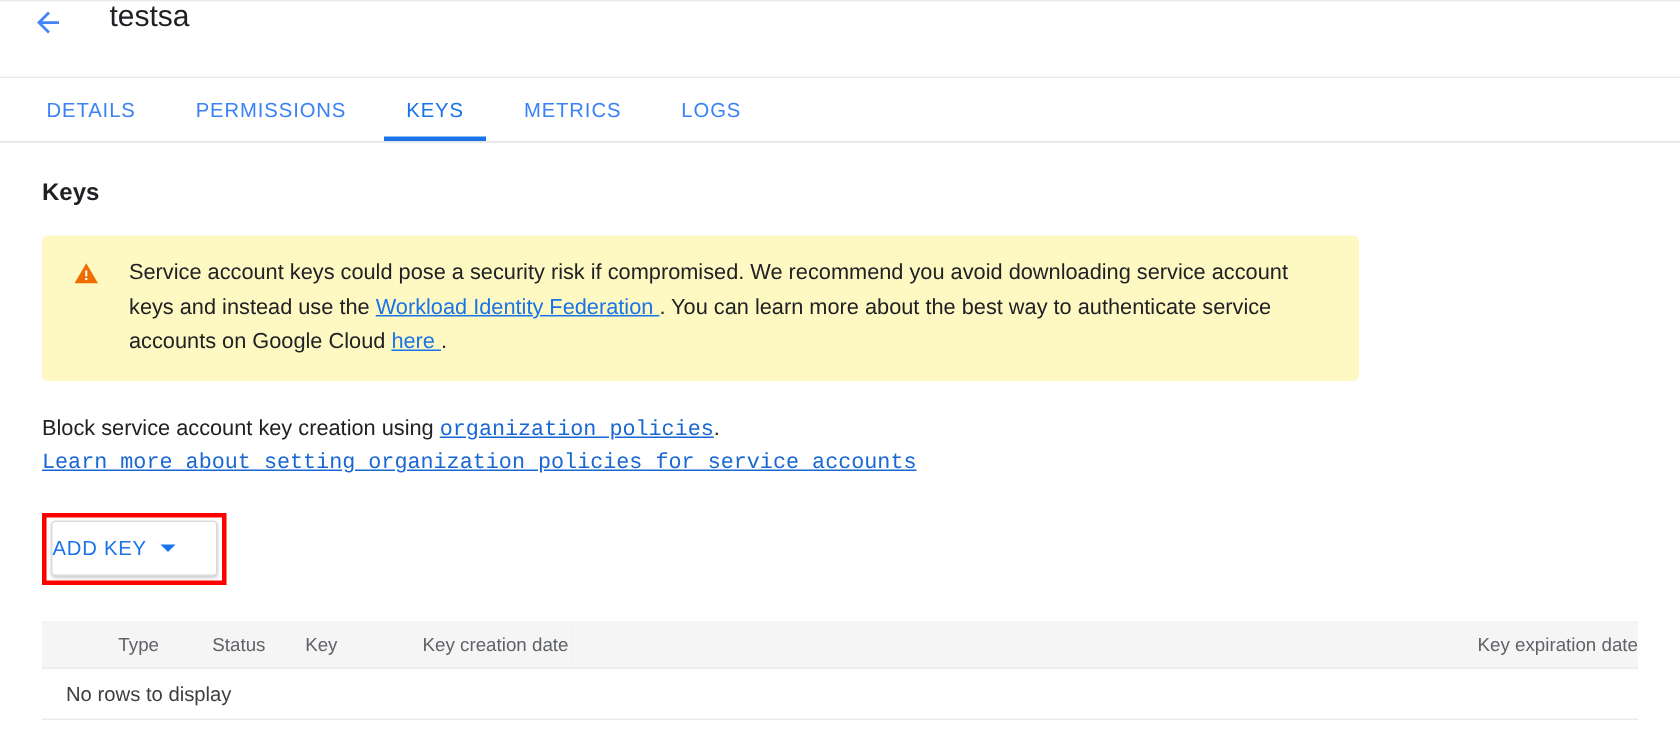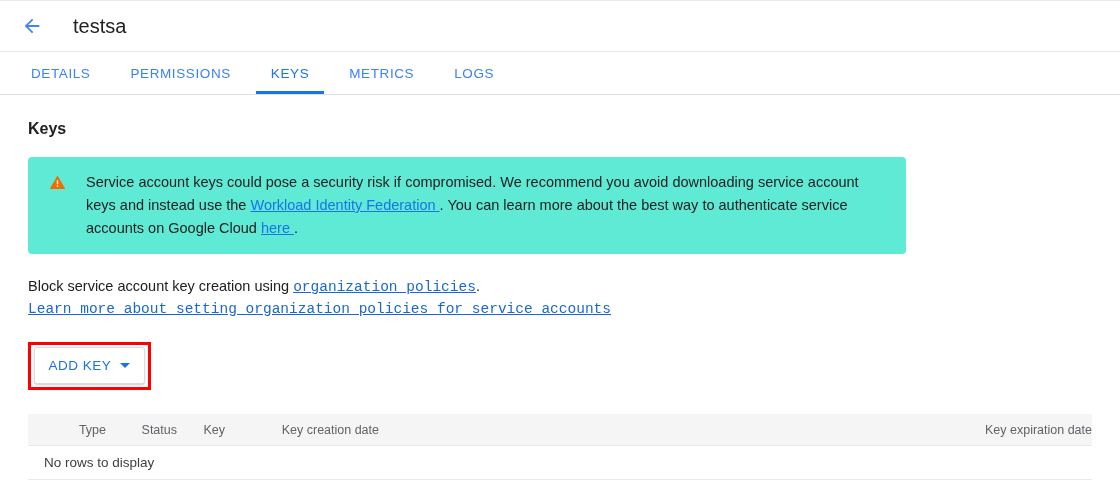--- a/index.html
+++ b/index.html
@@ -18,21 +18,20 @@
 
   
   .top-line {
     height: 1px;
     background: #e8eaed;
     width: 100%;
   }
   .header {
     height: 50px;
     display: flex;
-    align-items: center;
     padding-left: 18px;
     box-sizing: border-box;
     background: #ffffff;
   }
   .back-btn {
     width: 28px;
     height: 28px;
     display: flex;
     align-items: center;
     justify-content: center;
@@ -93,21 +92,21 @@
     font-weight: 700;
     color: #202124;
     margin-top: 24px;
     line-height: 20px;
   }
 
   
   .banner {
     margin-top: 18px;
     width: 878px;
-    background: #5eead4;
+    background: #fef9c3;
     border-radius: 4px;
     display: flex;
     align-items: flex-start;
     padding: 14px 16px 14px 0;
     box-sizing: border-box;
     min-height: 62px;
   }
   .banner-icon {
     width: 58px;
     flex: none;
@@ -161,21 +160,20 @@
     left: 6px;
     top: 5px;
     width: 111px;
     height: 37px;
     background: #ffffff;
     border: 1px solid #dadce0;
     border-radius: 3px;
     box-shadow: 0 1px 2px rgba(60,64,67,.25);
     display: flex;
     align-items: center;
-    justify-content: center;
     gap: 9px;
     cursor: pointer;
     box-sizing: border-box;
   }
   .addkey-label {
     color: #1a73e8;
     font-size: 13.5px;
     font-weight: 500;
     letter-spacing: .5px;
   }

